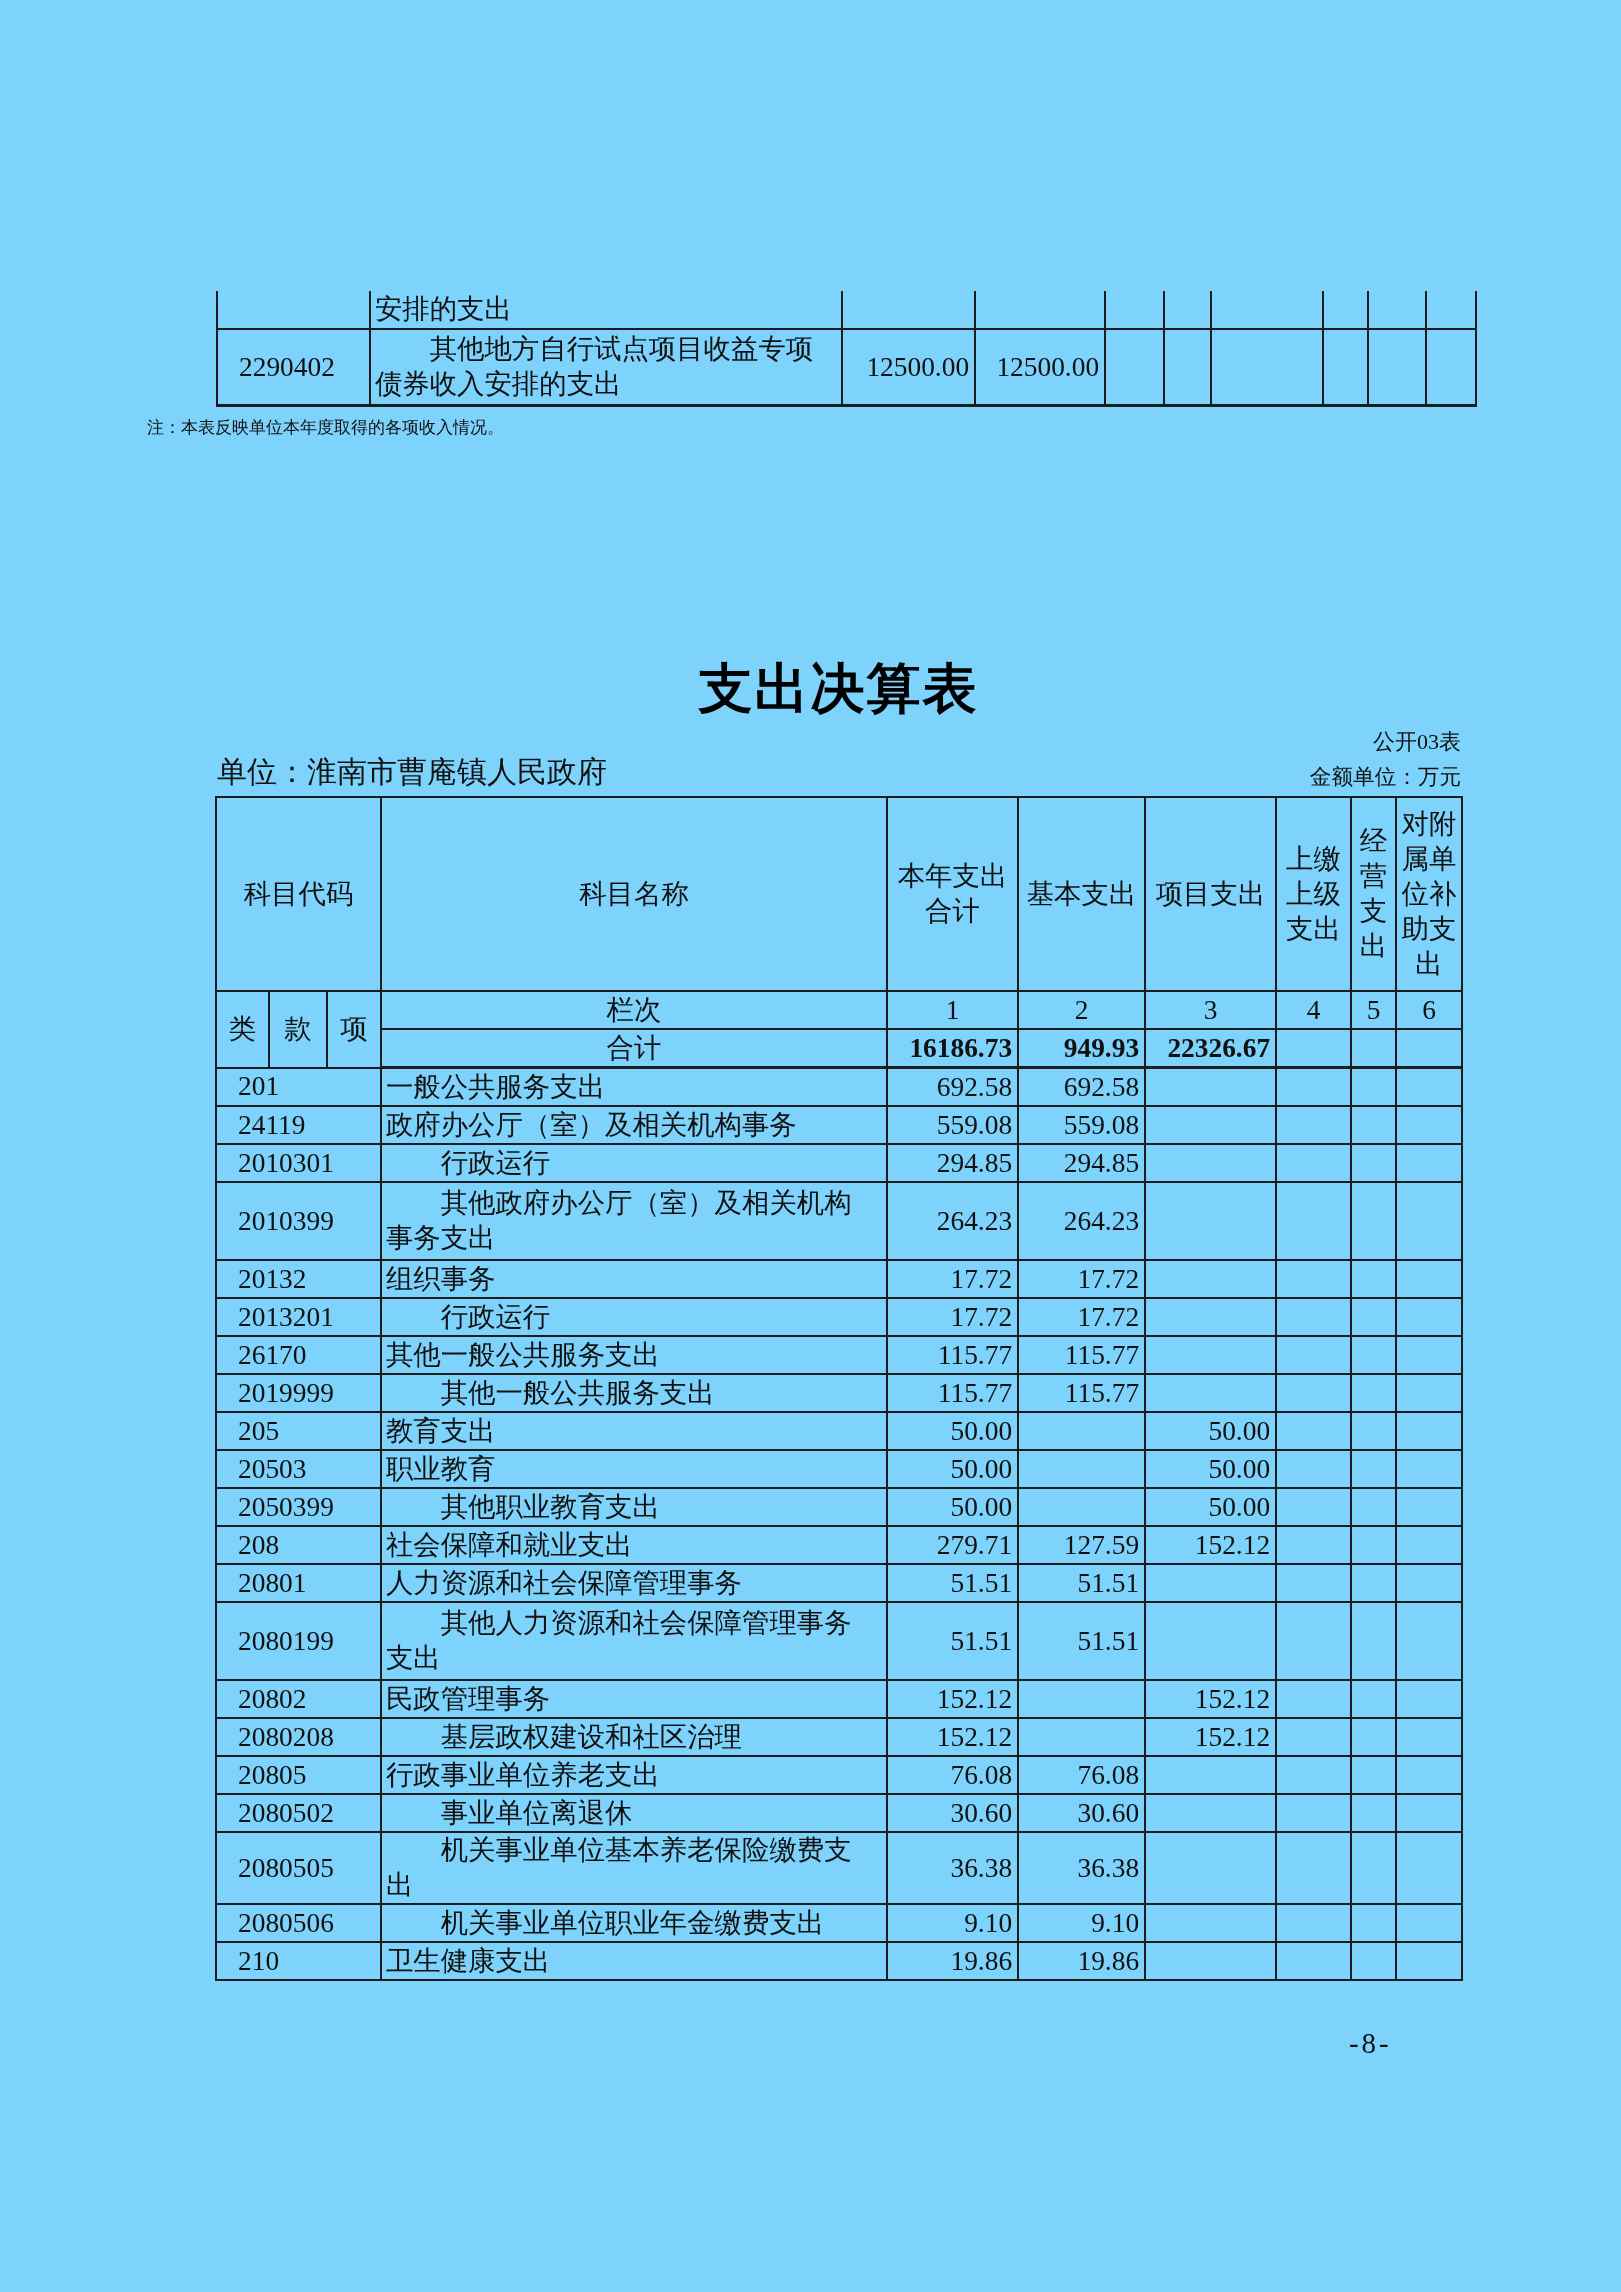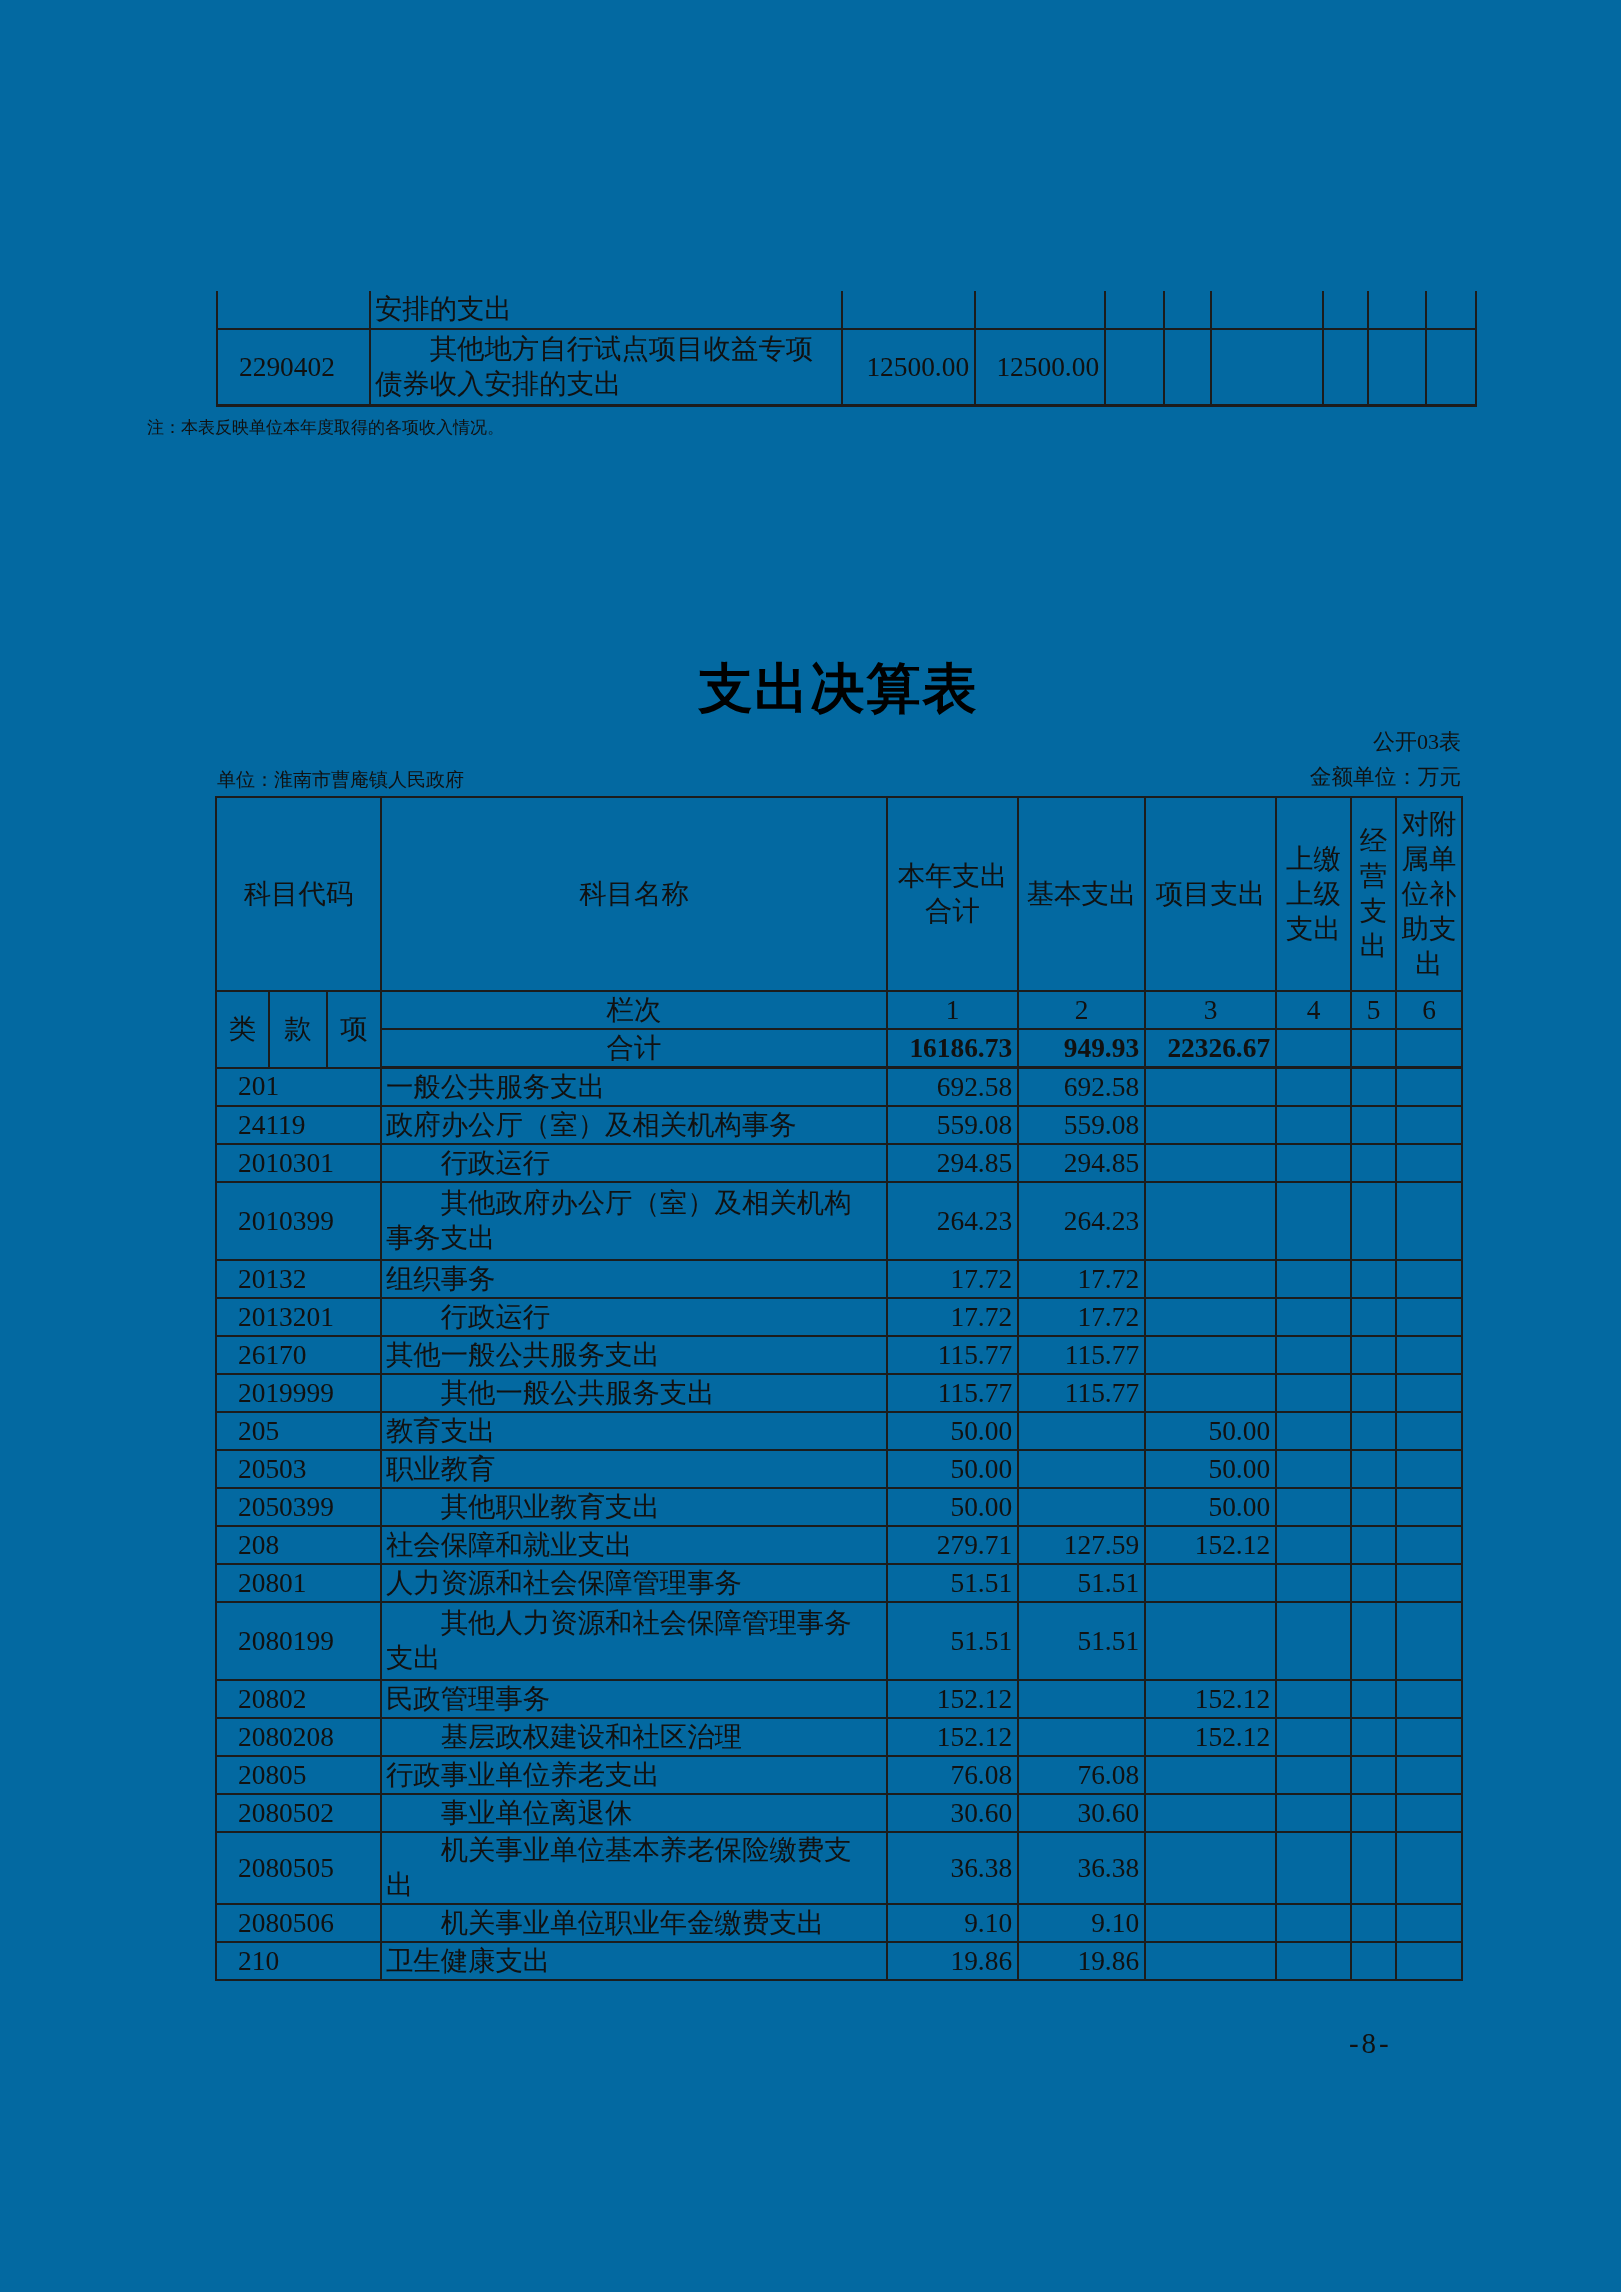--- a/index.html
+++ b/index.html
@@ -1,19 +1,19 @@
 <!DOCTYPE html>
 <html><head>
 <meta charset="utf-8">
 <style>
   html,body{margin:0;padding:0;background:#e8e8e8;}
   .page{
     position:relative;
     width:1621px;height:2293px;
-    background:#0369a1;
+    background:#7dd3fc;
     font-family:"Liberation Serif","DejaVu Serif",serif;
     color:#111;
     overflow:hidden;
   }
   table{border-collapse:collapse;table-layout:fixed;}
   td{
     border:2px solid #1c1c1c;
     padding:0;
     vertical-align:middle;
     overflow:hidden;
@@ -49,21 +49,21 @@
     font-weight:700;font-size:54px;letter-spacing:2px;color:#000;
   }
   .table-code{
     position:absolute;right:160px;top:727px;
     font-size:22px;
   }
   .unit-row{
     position:absolute;left:217px;right:160px;top:748px;height:45px;
     display:flex;justify-content:space-between;align-items:flex-end;
   }
-  .unit-left{font-size:19px;}
+  .unit-left{font-size:30px;}
   .unit-right{font-size:21.6px;padding-bottom:2px;}
 
   
   .main-table{
     position:absolute;left:215px;top:796px;width:1247px;
     border:2.9px solid #1c1c1c;
   }
   .main-table tr.header td{height:192px;text-align:center;line-height:35px;}
   .main-table tr.lanci td{height:36px;text-align:center;}
   .main-table tr.total td{height:36px;border-bottom:3.9px solid #1c1c1c;}

